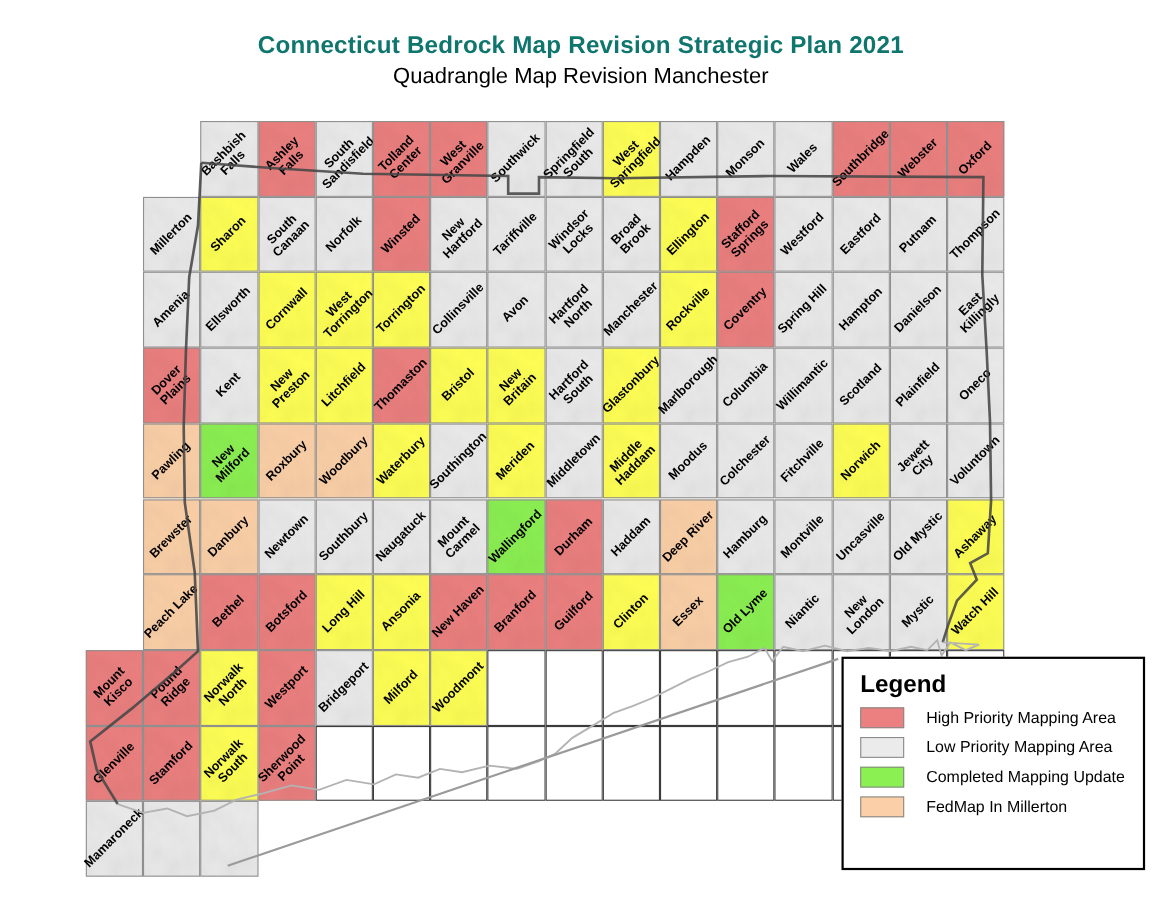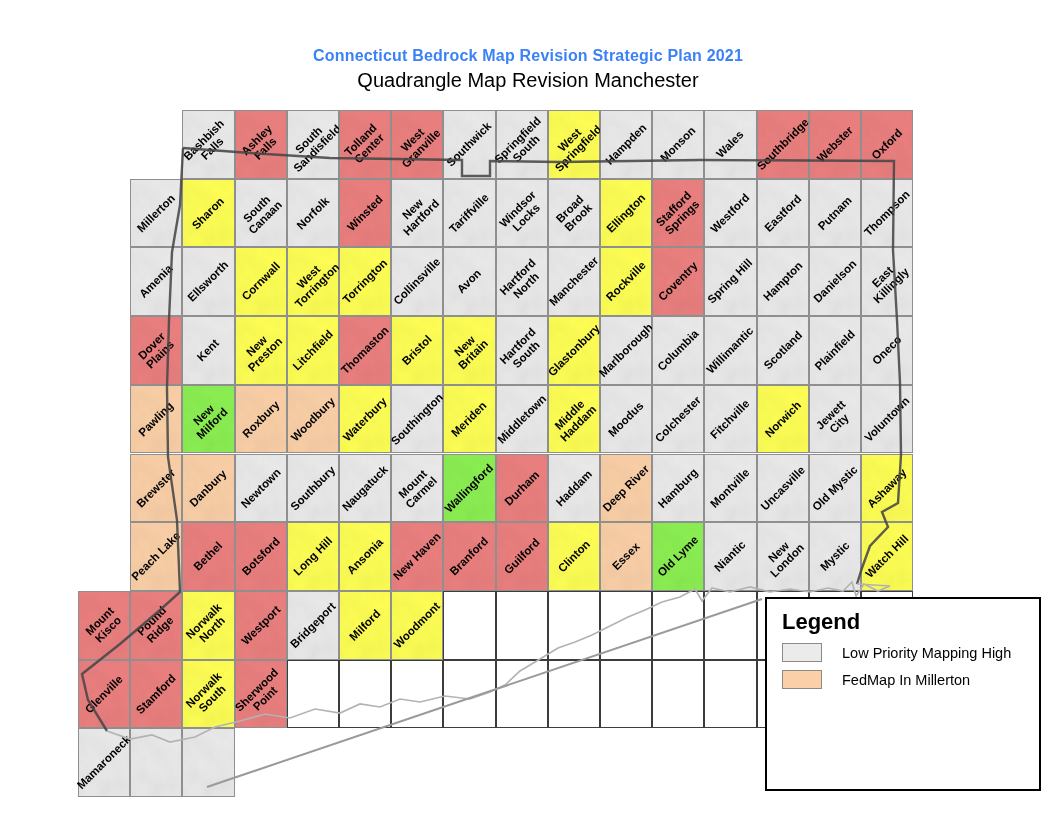--- a/index.html
+++ b/index.html
@@ -1,19 +1,19 @@
 <!DOCTYPE html>
 <html><head>
 <meta charset="utf-8">
 <style>
   html,body{margin:0;padding:0;background:#fff;}
   #page{position:relative;width:1056px;height:816px;background:#fff;overflow:hidden;
         font-family:"Liberation Sans", sans-serif;}
   #title-block{position:absolute;left:0;top:28px;width:1056px;text-align:center;}
-  #map-title{font-size:16px;font-weight:bold;color:#3b82f6;letter-spacing:.2px;margin-top:19px;}
+  #map-title{font-size:22px;font-weight:bold;color:#0f766e;letter-spacing:.2px;}
   #map-subtitle{font-size:20px;color:#000;margin-top:4px;}
   #map{position:absolute;left:0;top:0;width:1056px;height:816px;}
   .cell{position:absolute;box-sizing:border-box;border:1px solid #8f8f8f;}
   .cell .tex{position:absolute;left:0;top:0;width:100%;height:100%;
              mix-blend-mode:multiply;opacity:.5;pointer-events:none;}
   .cell .lbl{position:absolute;left:-14px;right:-14px;top:0;bottom:0;
              display:flex;align-items:center;justify-content:center;
              transform:rotate(-45deg);
              font-size:11.5px;font-weight:bold;line-height:1.05;color:#000;
              text-align:center;white-space:pre-line;pointer-events:none;}
@@ -822,22 +822,30 @@
          L540,659 L558,648 L575,642 L592,635 L610,626 L628,617 L645,610 L662,602 L680,597 L695,589
          L702,601 L712,588 L730,592 L750,587 L770,592 L790,589 L810,592 L828,588 L843,591 L852,582
          L856,596 L864,584 L878,591 L890,586 L857,584"></path>
     <path fill="none" stroke="#9a9a9a" stroke-width="2" d="M207,787 L762,599"></path>
   </svg>
 
   <div id="legend">
     <div id="legend-title">Legend</div>
     <div id="legend-items">
         <div class="legend-item">
+          <span class="legend-swatch" style="background: rgb(236, 128, 128);"></span>
+          <span class="legend-label">High Priority Mapping Area</span>
+        </div>
+        <div class="legend-item">
           <span class="legend-swatch" style="background: rgb(235, 235, 235);"></span>
-          <span class="legend-label">Low Priority Mapping High</span>
+          <span class="legend-label">Low Priority Mapping Area</span>
+        </div>
+        <div class="legend-item">
+          <span class="legend-swatch" style="background: rgb(139, 240, 82);"></span>
+          <span class="legend-label">Completed Mapping Update</span>
         </div>
         <div class="legend-item">
           <span class="legend-swatch" style="background: rgb(251, 208, 168);"></span>
           <span class="legend-label">FedMap In Millerton</span>
         </div>
       </div>
   </div>
 
 </div>
 

